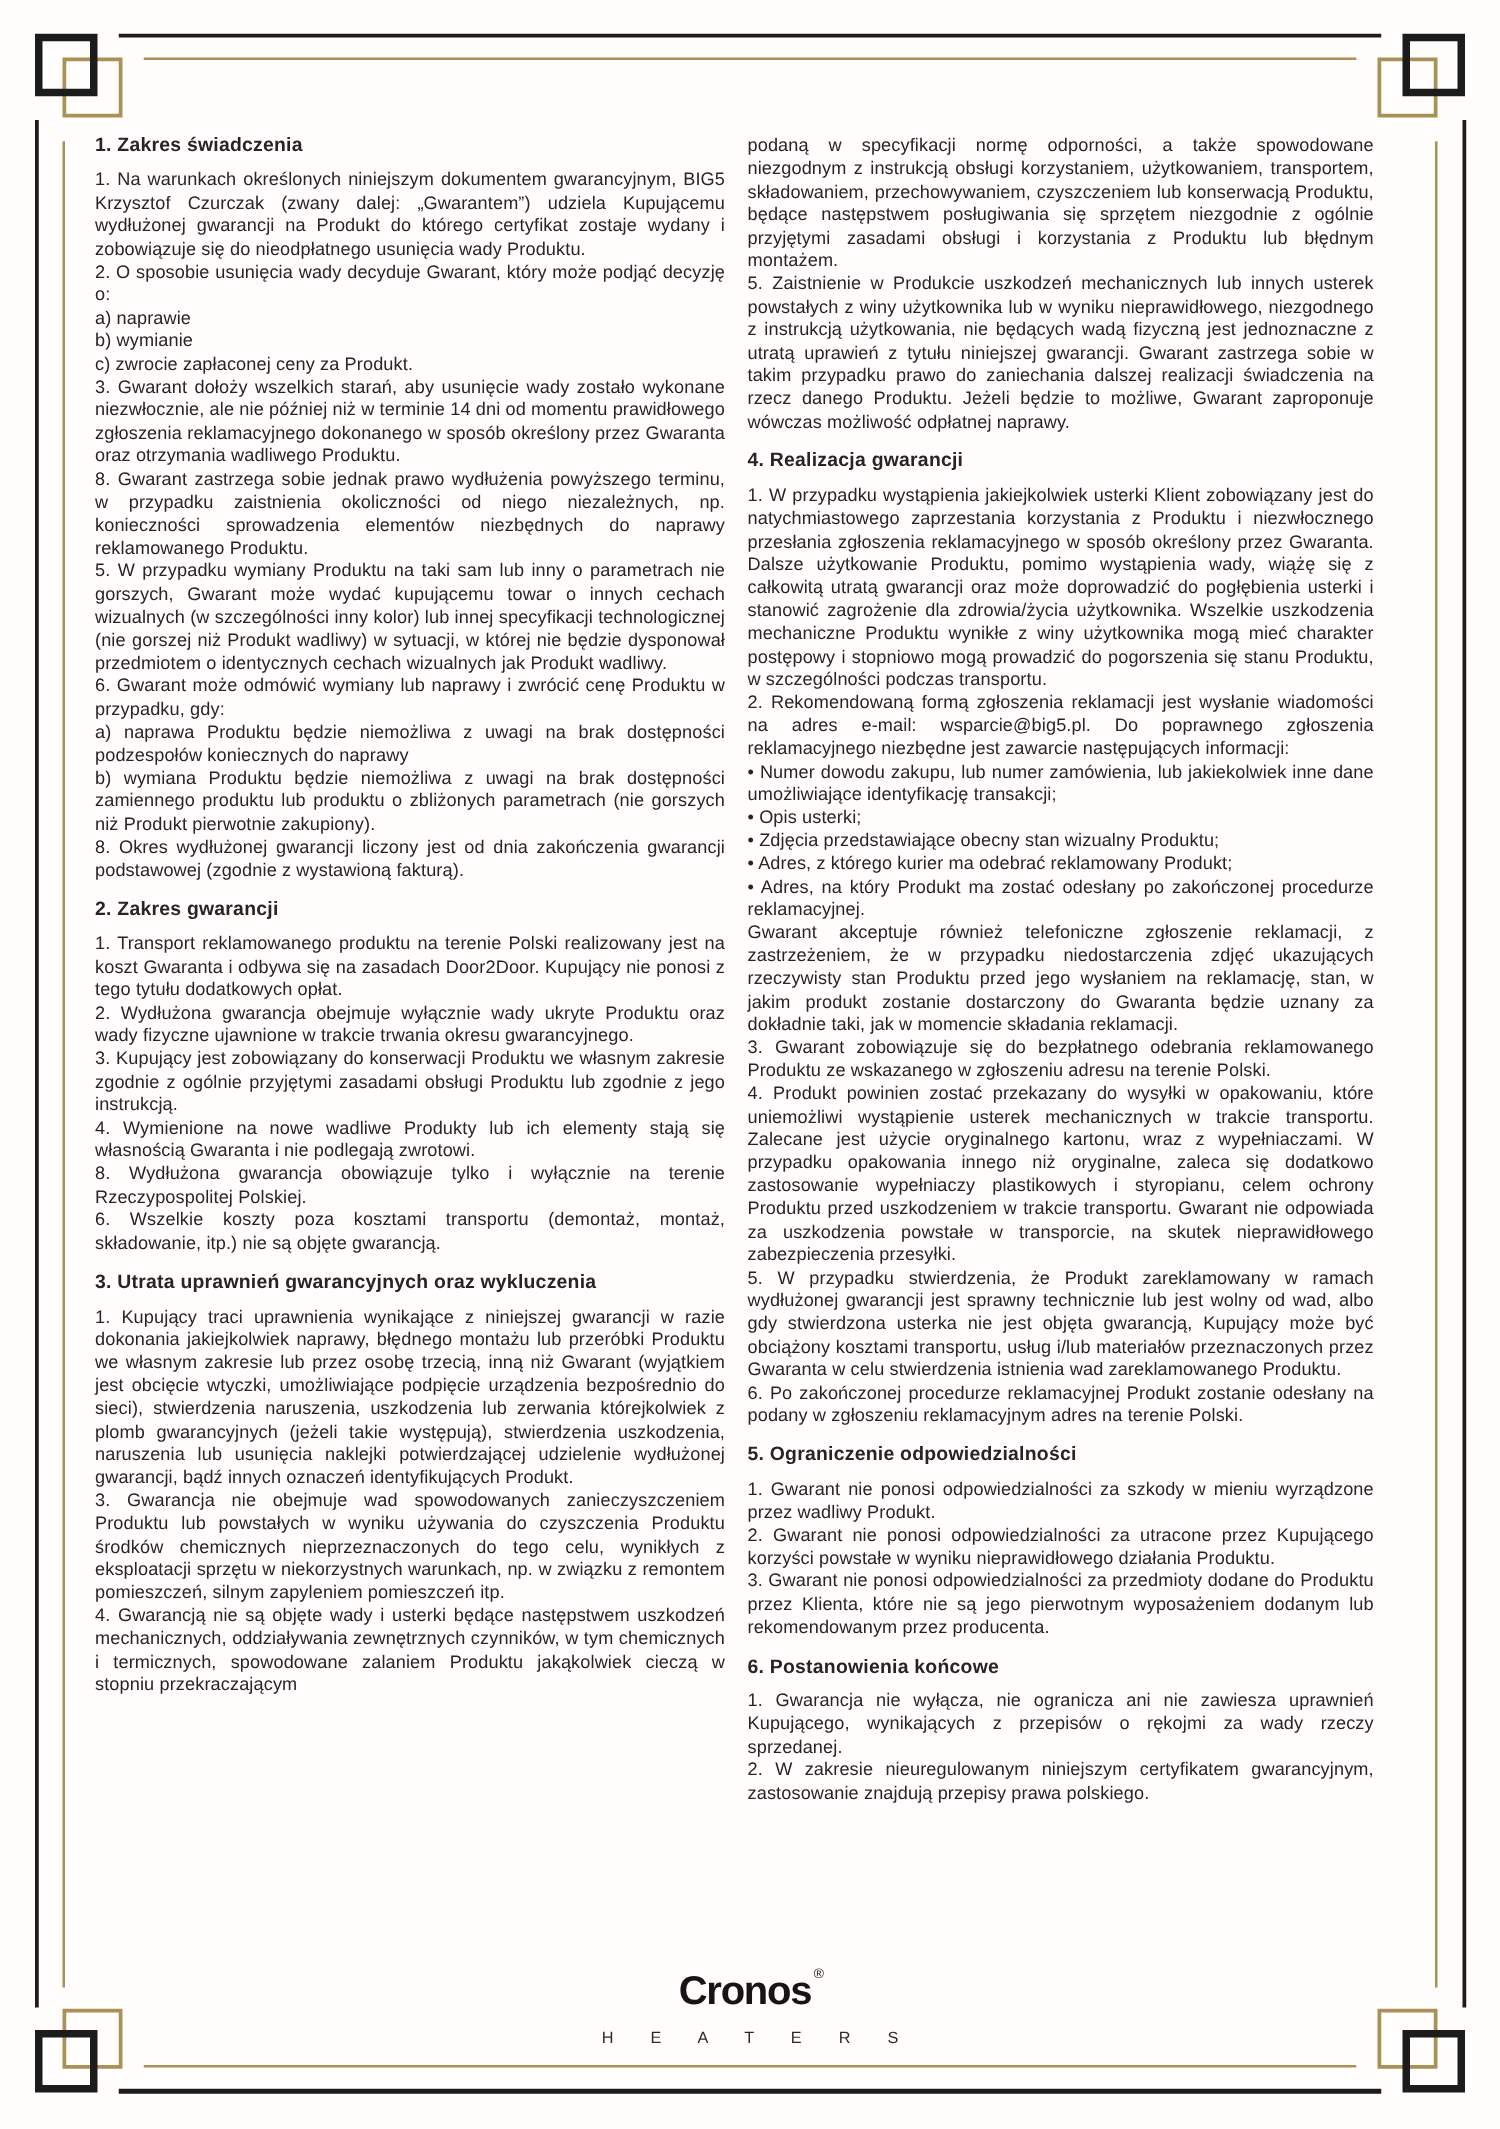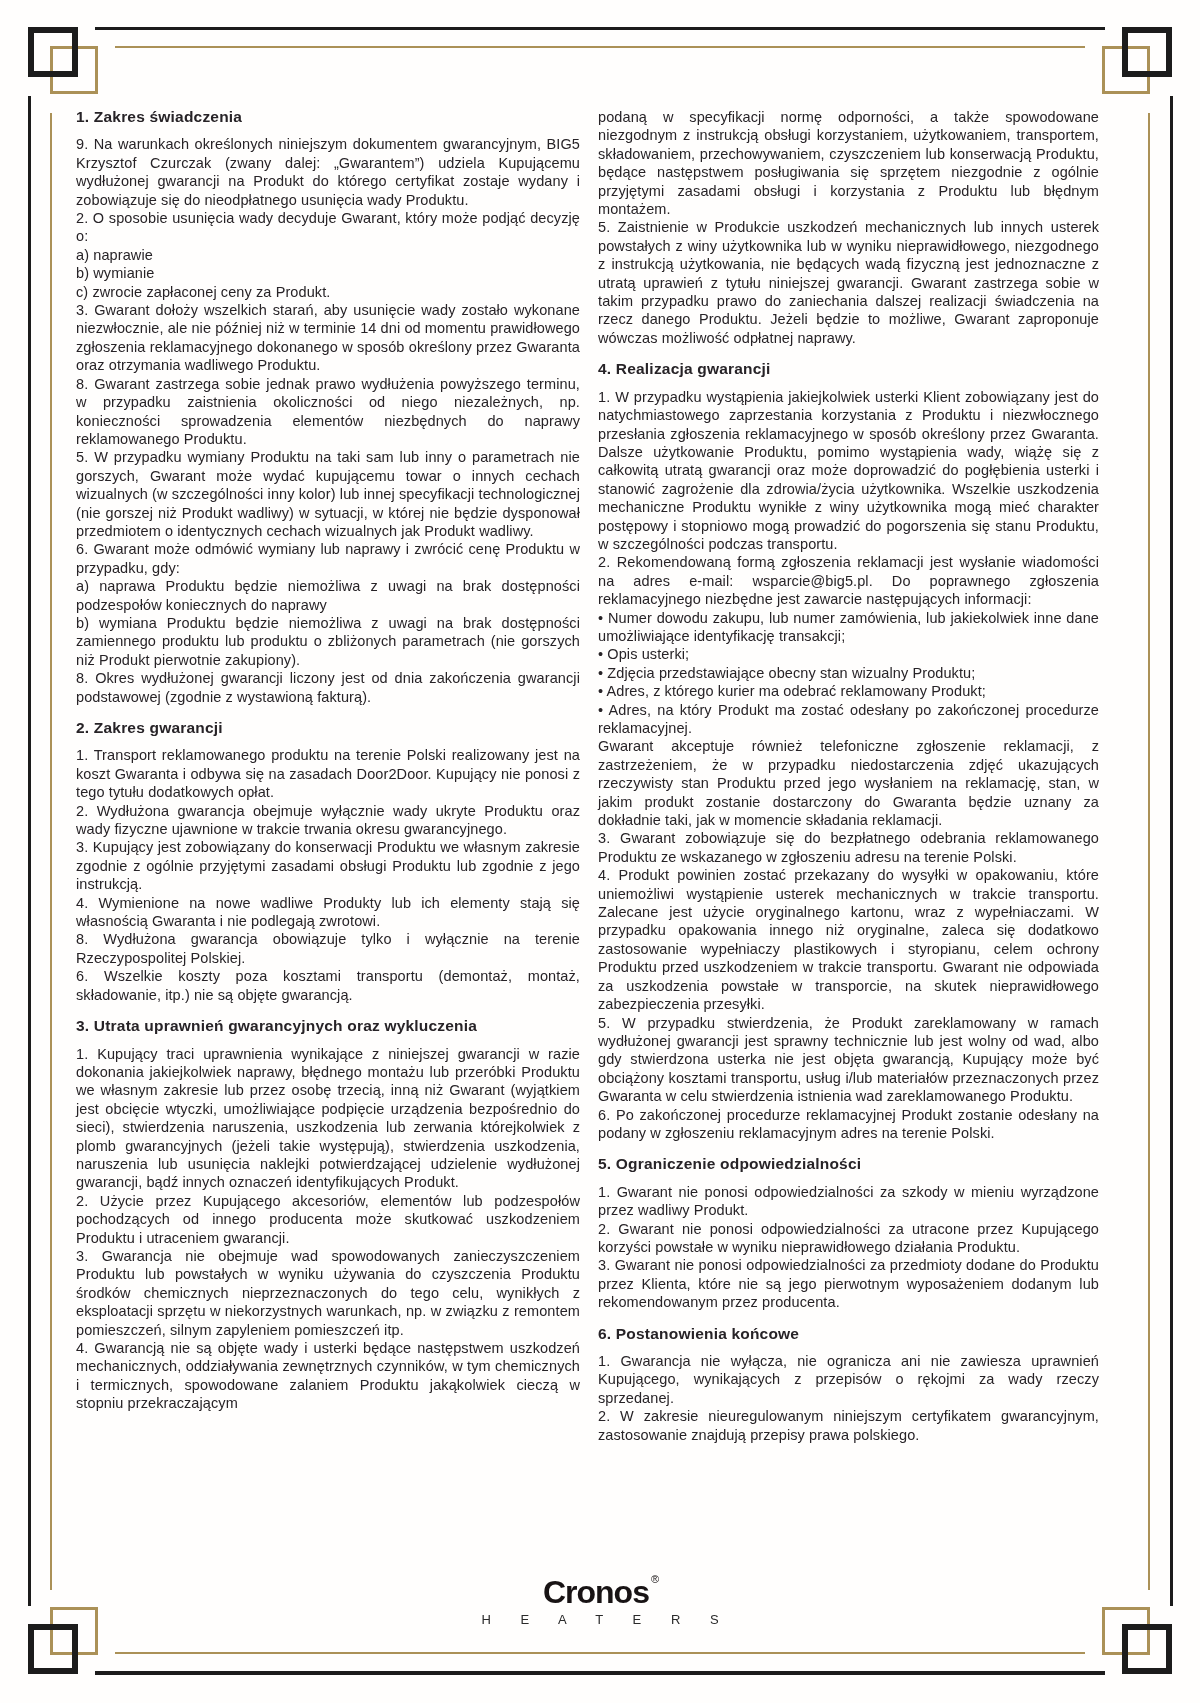--- a/index.html
+++ b/index.html
@@ -19,21 +19,21 @@
   .col-left{width:504px;}
   .col-right{width:501px;}
   .para{margin:0;}
   .sec-heading{font-weight:700;font-size:15.5px;margin:13px 0 9px 0;text-align:left;letter-spacing:.2px;}
   .sec-heading:first-child{margin-top:0;}
 
   
   .logo{position:absolute;left:0;top:1576px;width:1200px;text-align:center;line-height:1;}
   .logo .word{font-weight:800;font-size:32px;color:#181314;letter-spacing:-1px;display:inline-block;}
   .logo .reg{font-size:11px;vertical-align:top;position:relative;top:-2px;left:2px;font-weight:400;color:#181314;}
-  .logo .sub{margin-top:5px;font-size:13px;font-weight:400;color:#2a2a2a;letter-spacing:13px;text-indent:13px;}
+  .logo .sub{margin-top:15px;font-size:13px;font-weight:400;color:#2a2a2a;letter-spacing:13px;text-indent:13px;}
 </style>
 </head>
 <body>
 
 <div class="page" id="page" style="--gold: #ab9157; color: rgb(39, 35, 39);">
 
   <div class="frame-line" style="left:95px;  top:27px;   width:1010px; height:3px;"></div>
   <div class="frame-line" style="left:95px;  top:1671px; width:1010px; height:4px;"></div>
   <div class="frame-line" style="left:28px;  top:96px;   width:3px;    height:1510px;"></div>
   <div class="frame-line" style="left:1170px;top:96px;   width:3px;    height:1510px;"></div>
@@ -48,42 +48,41 @@
   <div class="sq gold" style="left:1102px;top:46px;"></div>
   <div class="sq black" style="left:1122px;top:27px;"></div>
   <div class="sq gold" style="left:50px;  top:1607px;"></div>
   <div class="sq black" style="left:28px;  top:1624px;"></div>
   <div class="sq gold" style="left:1102px;top:1607px;"></div>
   <div class="sq black" style="left:1122px;top:1624px;"></div>
 
   <div class="content">
     <div class="col col-left">
         <p class="sec-heading">1. Zakres świadczenia</p>
-        <p class="para">9. Na warunkach określonych niniejszym dokumentem gwarancyjnym, BIG5 Krzysztof Czurczak (zwany dalej: „Gwarantem”) udziela Kupującemu wydłużonej gwarancji na Produkt do którego certyfikat zostaje wydany i zobowiązuje się do nieodpłatnego usunięcia wady  Produktu.</p>
+        <p class="para">1. Na warunkach określonych niniejszym dokumentem gwarancyjnym, BIG5 Krzysztof Czurczak (zwany dalej: „Gwarantem”) udziela Kupującemu wydłużonej gwarancji na Produkt do którego certyfikat zostaje wydany i zobowiązuje się do nieodpłatnego usunięcia wady  Produktu.</p>
         <p class="para">2. O sposobie usunięcia wady decyduje Gwarant, który może podjąć decyzję o:</p>
         <p class="para">a) naprawie</p>
         <p class="para">b) wymianie</p>
         <p class="para">c) zwrocie zapłaconej ceny za Produkt.</p>
         <p class="para">3. Gwarant dołoży wszelkich starań, aby usunięcie wady zostało wykonane niezwłocznie, ale nie później niż w terminie 14 dni od momentu prawidłowego zgłoszenia reklamacyjnego dokonanego w sposób określony przez Gwaranta oraz otrzymania wadliwego Produktu.</p>
         <p class="para">8. Gwarant zastrzega sobie jednak prawo wydłużenia powyższego terminu, w przypadku zaistnienia okoliczności od niego niezależnych, np. konieczności sprowadzenia elementów niezbędnych do naprawy reklamowanego Produktu.</p>
         <p class="para">5. W przypadku wymiany Produktu na taki sam lub inny o parametrach nie gorszych, Gwarant może wydać kupującemu towar o innych cechach wizualnych (w szczególności inny kolor) lub innej specyfikacji technologicznej (nie gorszej niż Produkt wadliwy) w sytuacji, w której nie będzie dysponował przedmiotem o identycznych cechach wizualnych jak Produkt wadliwy.</p>
         <p class="para">6. Gwarant może odmówić wymiany lub naprawy i zwrócić cenę Produktu w przypadku, gdy:</p>
         <p class="para">a) naprawa Produktu będzie niemożliwa z uwagi na brak dostępności podzespołów koniecznych do naprawy</p>
         <p class="para">b) wymiana Produktu będzie niemożliwa z uwagi na brak dostępności zamiennego produktu lub produktu o zbliżonych parametrach (nie gorszych niż Produkt pierwotnie zakupiony).</p>
         <p class="para">8. Okres wydłużonej gwarancji liczony jest od dnia zakończenia gwarancji podstawowej (zgodnie z wystawioną fakturą).</p>
         <p class="sec-heading">2. Zakres gwarancji</p>
         <p class="para">1. Transport reklamowanego produktu na terenie Polski realizowany jest na koszt Gwaranta i odbywa się na zasadach Door2Door. Kupujący nie ponosi z tego tytułu dodatkowych opłat.</p>
         <p class="para">2. Wydłużona gwarancja obejmuje wyłącznie wady ukryte Produktu oraz wady fizyczne ujawnione w trakcie trwania okresu gwarancyjnego.</p>
         <p class="para">3. Kupujący jest zobowiązany do konserwacji Produktu we własnym zakresie zgodnie z ogólnie przyjętymi zasadami obsługi Produktu lub zgodnie z jego instrukcją.</p>
         <p class="para">4. Wymienione na nowe wadliwe Produkty lub ich elementy stają się własnością Gwaranta i nie podlegają zwrotowi.</p>
         <p class="para">8. Wydłużona gwarancja obowiązuje tylko i wyłącznie na terenie Rzeczypospolitej Polskiej.</p>
         <p class="para">6. Wszelkie koszty poza kosztami transportu (demontaż, montaż, składowanie, itp.) nie są objęte gwarancją.</p>
         <p class="sec-heading">3. Utrata uprawnień gwarancyjnych oraz wykluczenia</p>
         <p class="para">1. Kupujący traci uprawnienia wynikające z niniejszej gwarancji w razie dokonania jakiejkolwiek naprawy, błędnego montażu lub przeróbki Produktu we własnym zakresie lub przez osobę trzecią, inną niż Gwarant (wyjątkiem jest obcięcie wtyczki, umożliwiające podpięcie urządzenia bezpośrednio do sieci), stwierdzenia naruszenia, uszkodzenia lub zerwania którejkolwiek z plomb gwarancyjnych (jeżeli takie występują), stwierdzenia uszkodzenia, naruszenia lub usunięcia naklejki potwierdzającej udzielenie wydłużonej gwarancji, bądź innych oznaczeń identyfikujących Produkt.</p>
-        <p class="para">2. Użycie przez Kupującego akcesoriów, elementów lub podzespołów pochodzących od innego producenta może skutkować uszkodzeniem Produktu i utraceniem gwarancji.</p>
         <p class="para">3. Gwarancja nie obejmuje wad spowodowanych zanieczyszczeniem Produktu lub powstałych w wyniku używania do czyszczenia Produktu środków chemicznych nieprzeznaczonych do tego celu, wynikłych z eksploatacji sprzętu w niekorzystnych warunkach, np. w związku z remontem pomieszczeń, silnym zapyleniem pomieszczeń itp.</p>
         <p class="para">4. Gwarancją nie są objęte wady i usterki będące następstwem uszkodzeń mechanicznych, oddziaływania zewnętrznych czynników, w tym chemicznych i termicznych, spowodowane zalaniem Produktu jakąkolwiek cieczą w stopniu przekraczającym</p>
       </div>
     <div class="col col-right">
         <p class="para">podaną w specyfikacji normę odporności, a także spowodowane niezgodnym z instrukcją obsługi korzystaniem, użytkowaniem, transportem, składowaniem, przechowywaniem, czyszczeniem lub konserwacją Produktu, będące następstwem posługiwania się sprzętem niezgodnie z ogólnie przyjętymi zasadami obsługi i korzystania z Produktu lub błędnym montażem.</p>
         <p class="para">5. Zaistnienie w Produkcie uszkodzeń mechanicznych lub innych usterek powstałych z winy użytkownika lub w wyniku nieprawidłowego, niezgodnego z instrukcją użytkowania, nie będących wadą fizyczną jest jednoznaczne z utratą uprawień z tytułu niniejszej gwarancji. Gwarant zastrzega sobie w takim przypadku prawo do zaniechania dalszej realizacji świadczenia na rzecz danego Produktu. Jeżeli będzie to możliwe, Gwarant zaproponuje wówczas możliwość odpłatnej naprawy.</p>
         <p class="sec-heading">4. Realizacja gwarancji</p>
         <p class="para">1. W przypadku wystąpienia jakiejkolwiek usterki Klient zobowiązany jest do natychmiastowego zaprzestania korzystania z Produktu i niezwłocznego przesłania zgłoszenia reklamacyjnego w sposób określony przez Gwaranta. Dalsze użytkowanie Produktu, pomimo wystąpienia wady, wiążę się z całkowitą utratą gwarancji oraz może doprowadzić do pogłębienia usterki i stanowić zagrożenie dla zdrowia/życia użytkownika. Wszelkie uszkodzenia mechaniczne Produktu wynikłe z winy użytkownika mogą mieć charakter postępowy i stopniowo mogą prowadzić do pogorszenia się stanu Produktu, w szczególności podczas transportu.</p>
         <p class="para">2. Rekomendowaną formą zgłoszenia reklamacji jest wysłanie wiadomości na adres e-mail: wsparcie@big5.pl. Do poprawnego zgłoszenia reklamacyjnego niezbędne jest zawarcie następujących informacji:</p>
         <p class="para">• Numer dowodu zakupu, lub numer zamówienia, lub jakiekolwiek inne dane umożliwiające identyfikację transakcji;</p>

